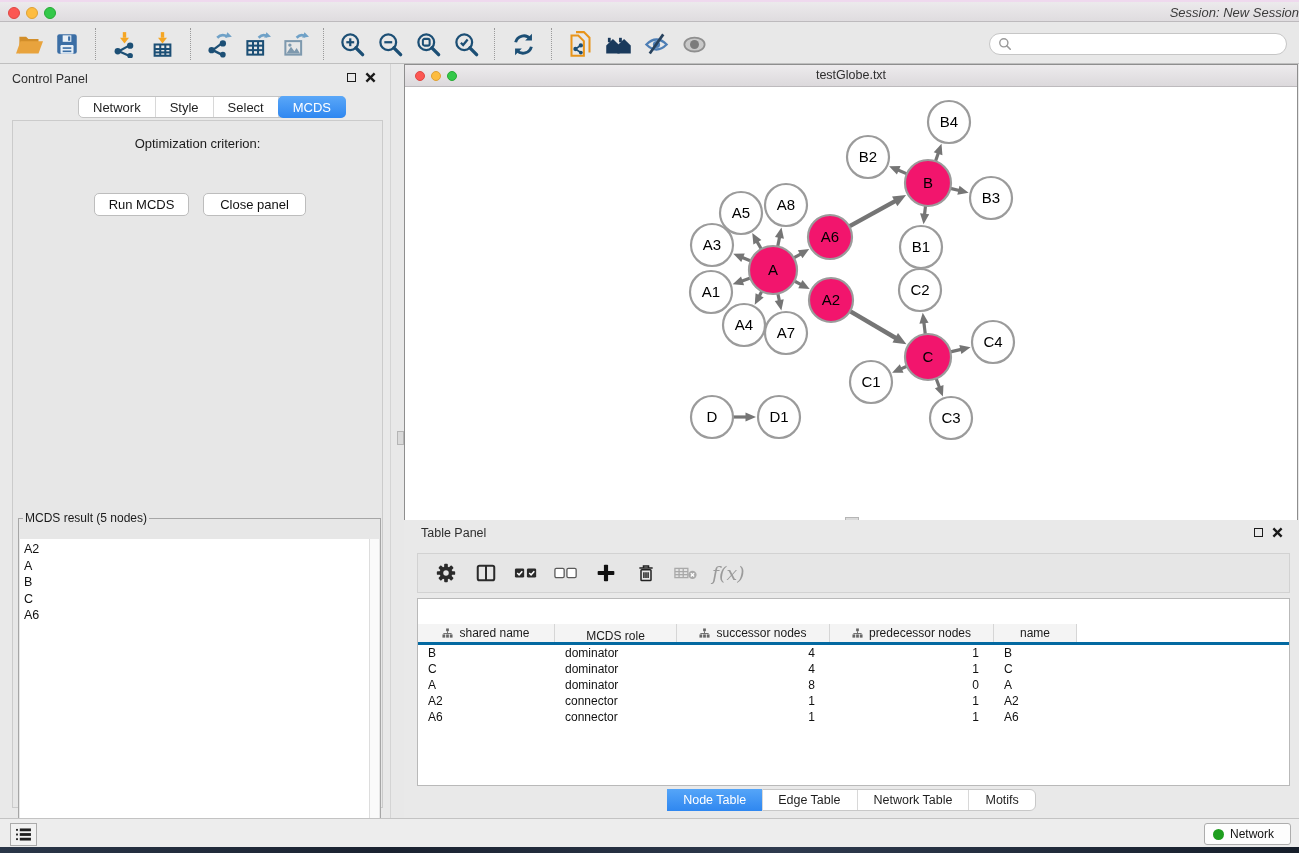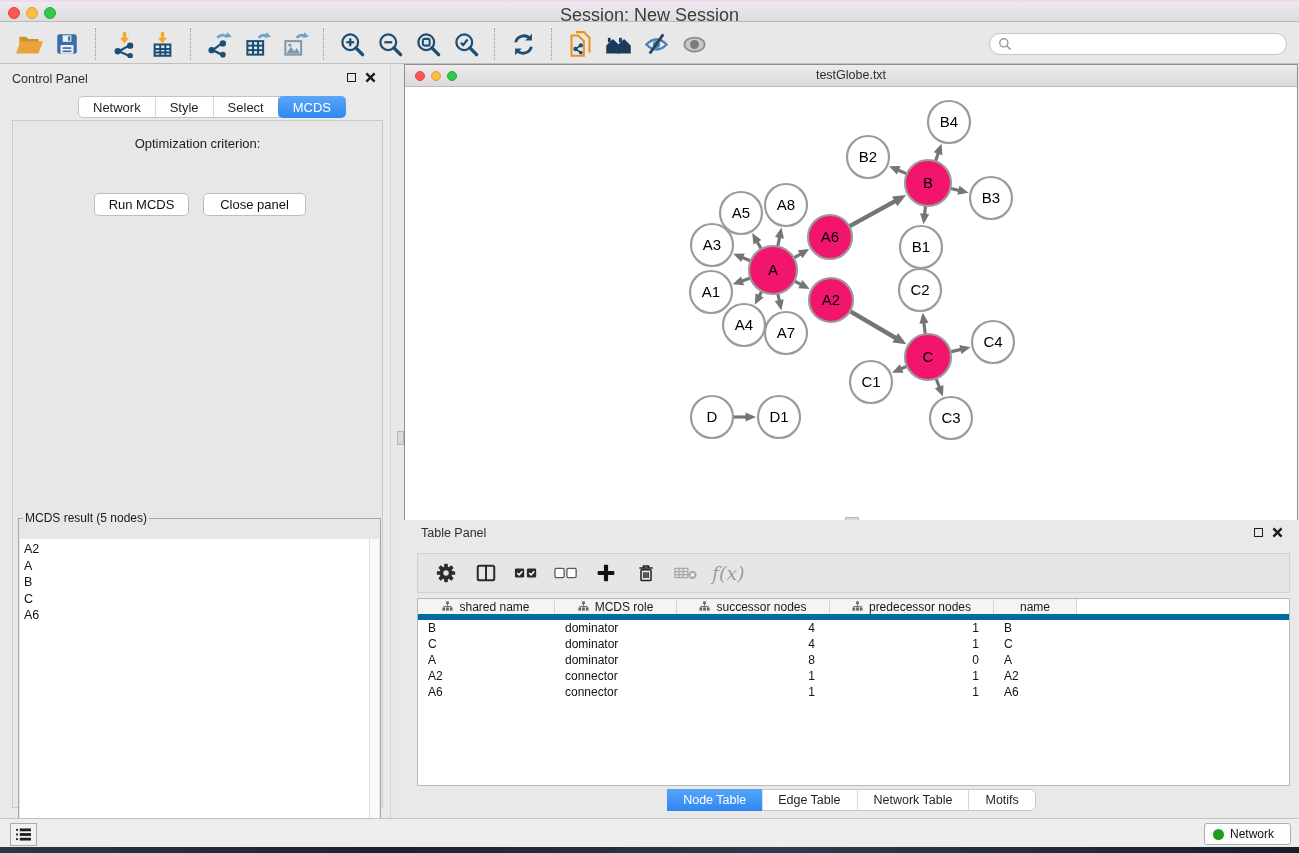--- a/index.html
+++ b/index.html
@@ -7,22 +7,22 @@
   .screen{position:relative;width:1299px;height:853px;background:#E8E8E8;
     font-family:"Liberation Sans","DejaVu Sans",sans-serif;overflow:hidden;}
   
   .titlebar{position:absolute;left:0;top:0;width:1299px;height:22px;
     background:linear-gradient(#ECEAEC,#DFDCDF);border-top:2px solid #EFD9EE;
     border-bottom:1px solid #BDBABD;}
   .tl{position:absolute;top:5px;width:12px;height:12px;border-radius:50%;}
   .tl.red{left:8px;background:#FC5753;border:1px solid #DF4744;}
   .tl.yel{left:26px;background:#FDBC40;border:1px solid #DEA135;}
   .tl.grn{left:44px;background:#34C84A;border:1px solid #27AA35;}
-  .titlebar .ttext{position:absolute;left:0;right:0;top:3px;text-align:center;
-    font-size:18px;color:#3C3C3C;}
+  .titlebar .ttext{position:absolute;left:0;right:0;top:3px;text-align:right;
+    font-size:13px;color:#3C3C3C;font-style:italic;}
   
   .toolbar{position:absolute;left:0;top:25px;width:1299px;height:39px;
     background:#E8E8E8;border-bottom:1px solid #BFBFBF;display:flex;align-items:center;
     padding:0 10px;}
   .tbi{width:30px;height:30px;display:flex;align-items:center;justify-content:center;
     margin:0 4px;cursor:default;}
   .tbsep{width:0;height:32px;border-left:1px dotted #9A9A9A;margin:0 9px;}
   .searchbox{margin-left:auto;width:298px;height:22px;background:#fff;
     border:1px solid #C6C6C6;border-radius:12px;display:flex;align-items:center;
     padding:0 8px;margin-right:2px;}
@@ -77,21 +77,21 @@
   .split-v{position:absolute;left:845px;top:517px;width:14px;height:6px;background:#DADADA;border:1px solid #B5B5B5;}
   
   .tpanel{position:absolute;left:404px;top:520px;width:895px;height:298px;background:#E9E9E9;}
   .tp-title{position:absolute;left:17px;top:6px;font-size:12.5px;color:#2E2E2E;}
   .tp-toolbar{position:absolute;left:13px;top:33px;width:873px;height:40px;
     background:#E6E6E6;border:1px solid #D2D2D2;display:flex;align-items:center;padding:0 8px;}
   .tpi{width:28px;height:28px;display:flex;align-items:center;justify-content:center;margin:0 6px;}
   .fx{font-family:"DejaVu Serif",serif;font-style:italic;font-size:19px;color:#9B9B9B;margin:0 6px;}
   .tablewrap{position:absolute;left:13px;top:78px;width:873px;height:188px;background:#fff;
     border:1px solid #B9B9B9;overflow:hidden;}
-  .thead{display:flex;height:21px;border-bottom:6px solid #0369a1;}
+  .thead{display:flex;height:21px;border-bottom:3px solid #0369a1;margin-top:25px;}
   .th{background:#F4F4F4;border-right:1px solid #D6D6D6;display:flex;align-items:center;
     justify-content:center;font-size:12px;color:#1A1A1A;gap:6px;}
   .trow{display:flex;height:16px;align-items:center;font-size:12px;color:#111;}
   .td{overflow:hidden;white-space:nowrap;}
   .bottabs{position:absolute;left:0;right:0;top:269px;display:flex;justify-content:center;}
   .bottabs .bar{display:flex;height:22px;background:#fff;border:1px solid #C8C8C8;border-radius:6px;}
   .btab{padding:0 16px;font-size:12.5px;color:#1F1F1F;display:flex;align-items:center;
     border-right:1px solid #D8D8D8;}
   .btab:first-child{border-radius:5px 0 0 5px;}
   .btab:last-child{border-right:none;border-radius:0 5px 5px 0;}
@@ -488,21 +488,21 @@
           <svg width="11" height="11" viewBox="0 0 12 12">
               <rect x="4.5" y="0.5" width="3" height="3" fill="#666"></rect>
               <line x1="6" y1="3.5" x2="6" y2="6" stroke="#666"></line>
               <line x1="1.5" y1="6" x2="10.5" y2="6" stroke="#666"></line>
               <rect x="0.5" y="7" width="3" height="3.5" fill="#666"></rect>
               <rect x="4.5" y="7" width="3" height="3.5" fill="#666"></rect>
               <rect x="8.5" y="7" width="3" height="3.5" fill="#666"></rect>
             </svg>
           <span>shared name</span>
         </div>
-        <div class="th" style="width:122px;">
+        <div class="th" style="width:122px;flex-direction:column;">
           <svg width="11" height="11" viewBox="0 0 12 12">
               <rect x="4.5" y="0.5" width="3" height="3" fill="#666"></rect>
               <line x1="6" y1="3.5" x2="6" y2="6" stroke="#666"></line>
               <line x1="1.5" y1="6" x2="10.5" y2="6" stroke="#666"></line>
               <rect x="0.5" y="7" width="3" height="3.5" fill="#666"></rect>
               <rect x="4.5" y="7" width="3" height="3.5" fill="#666"></rect>
               <rect x="8.5" y="7" width="3" height="3.5" fill="#666"></rect>
             </svg>
           <span>MCDS role</span>
         </div>

